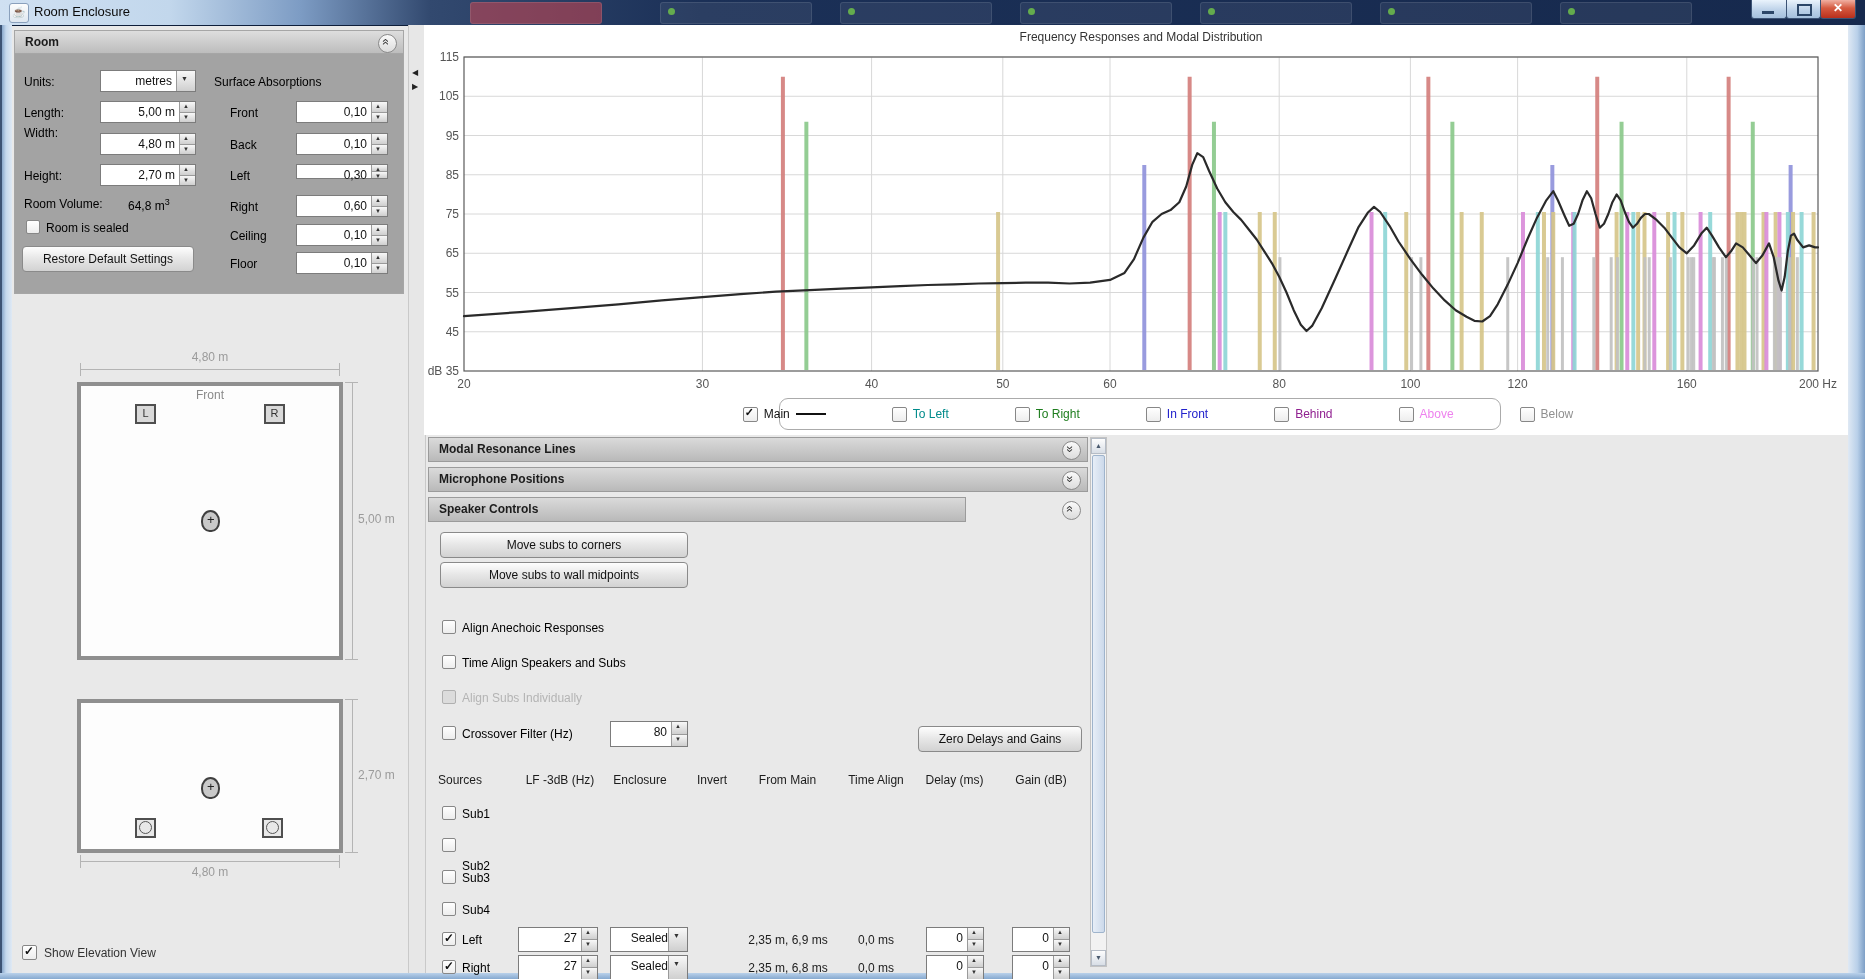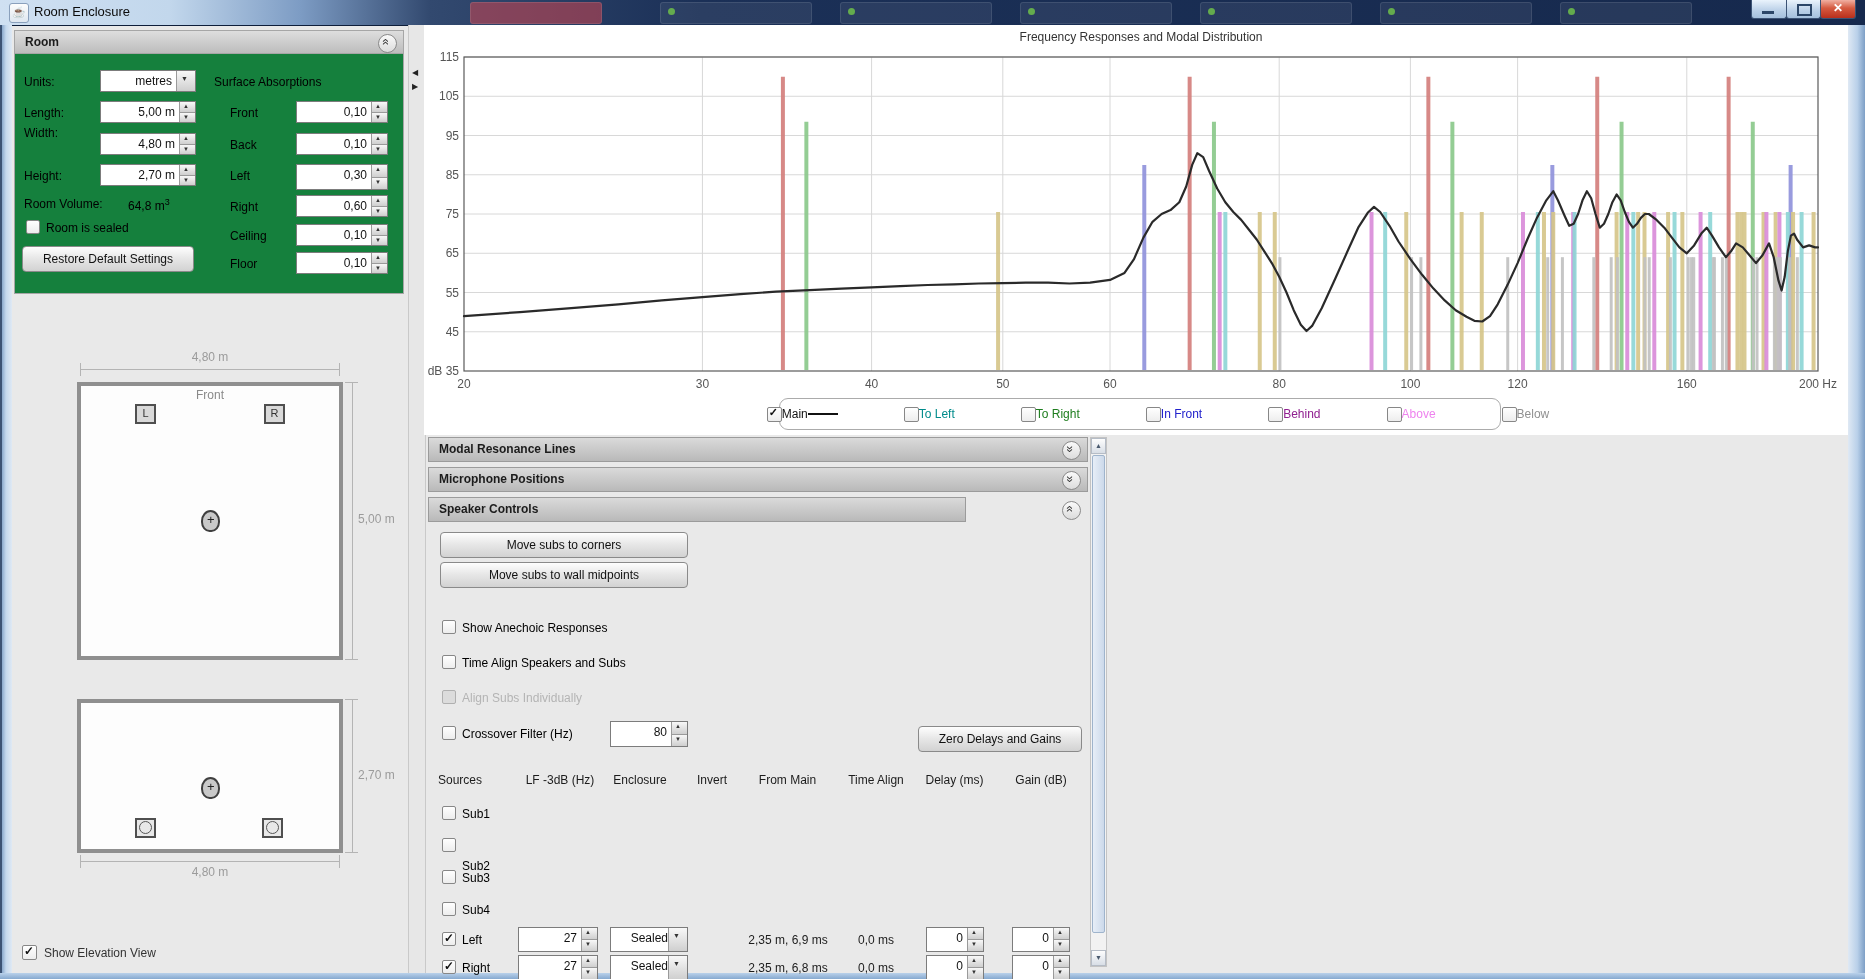--- a/index.html
+++ b/index.html
@@ -23,21 +23,21 @@
   .winbtn.min,.winbtn.max{background:linear-gradient(#eaf3fc,#b9cfe7 60%,#a5c0dd);}
   .winbtn.min::after{content:"";position:absolute;left:10px;bottom:4px;width:12px;height:3px;background:#2c4668;}
   .winbtn.max::after{content:"";position:absolute;left:10px;top:4px;width:11px;height:8px;border:2px solid #2c4668;}
   .winbtn.close{background:linear-gradient(#f0b0a2,#d55a40 45%,#b92f1c);}
   .winbtn.close::after{content:"✕";position:absolute;left:0;right:0;top:1px;text-align:center;color:#fff;font-weight:bold;font-size:12px;}
   
   .edge-left{position:absolute;left:0;top:25px;width:10px;height:948px;background:linear-gradient(90deg,#89a8cc,#c4d8ee 40%,#dfe9f4);border-left:2px solid #3c5375;}
   .edge-right{position:absolute;left:1848px;top:25px;width:17px;height:948px;background:linear-gradient(90deg,#dfe9f4,#b9d0e9 55%,#7d9fc6);border-right:2px solid #3c5375;}
   .edge-bottom{position:absolute;left:0;top:973px;width:1865px;height:6px;background:linear-gradient(#b9d1ea,#86a9cf);border-bottom:1px solid #3c5375;}
   
-  .gpanel{position:absolute;border:1px solid #a6a6a6;background:#15803d;}
+  .gpanel{position:absolute;border:1px solid #a6a6a6;background:#a3a3a3;}
   .gheader{position:absolute;left:0;top:0;right:0;height:23px;background:linear-gradient(#dedede,#bdbdbd);
     border-bottom:1px solid #a6a6a6;font-weight:bold;line-height:23px;padding-left:10px;box-sizing:border-box;}
   .chev{position:absolute;width:17px;height:17px;border:1px solid #8a8a8a;border-radius:50%;
     background:linear-gradient(#fafafa,#dcdcdc);cursor:pointer;}
   .chev::after{content:"»";position:absolute;left:4px;top:0px;font-size:12px;color:#333;transform:rotate(90deg);}
   .chev.up::after{transform:rotate(-90deg);left:3px;}
   
   .btn{position:absolute;background:linear-gradient(#fefefe,#e8e8e8 45%,#d2d2d2);border:1px solid #8a8a8a;
     border-radius:4px;text-align:center;font-size:12px;color:#111;box-sizing:border-box;cursor:pointer;}
   .cb{position:absolute;width:14px;height:14px;background:linear-gradient(#ffffff,#ededed);border:1px solid #878787;
@@ -65,21 +65,21 @@
   .subm::after{content:"";position:absolute;left:2px;top:1px;width:11px;height:11px;border:1.5px solid #555;border-radius:50%;}
   .head{position:absolute;width:19px;height:22px;background:#c9c9c9;border:2px solid #3f3f3f;border-radius:50% 50% 45% 45%;
     box-sizing:border-box;text-align:center;cursor:pointer;}
   .head::after{content:"+";position:absolute;left:4px;top:0px;font-size:13px;color:#222;}
   
   .sechdr{position:absolute;height:25px;background:linear-gradient(#dadada,#b9b9b9);border:1px solid #9b9b9b;
     box-sizing:border-box;font-weight:bold;line-height:23px;padding-left:10px;cursor:pointer;}
   
   .legend{position:absolute;background:#fff;border:1px solid #ababab;border-radius:9px;display:flex;
     align-items:center;justify-content:center;gap:30px;box-sizing:border-box;}
-  .litem{display:flex;align-items:center;gap:0;font-size:12px;white-space:nowrap;padding-left:36px;}
+  .litem{display:flex;align-items:center;gap:6px;font-size:12px;white-space:nowrap;padding-left:36px;}
   .lcb{width:13px;height:13px;background:linear-gradient(#ffffff,#ededed);border:1px solid #878787;border-radius:2px;
     position:relative;display:inline-block;cursor:pointer;}
   .lcb.checked::after{content:"✓";position:absolute;left:1px;top:-2px;font-weight:bold;font-size:11px;color:#111;}
   .lline{display:inline-block;width:30px;height:2px;background:#111;}
   
   .sb{position:absolute;background:#f2f2f2;border:1px solid #c3c3c3;box-sizing:border-box;}
   .sb .ar{position:absolute;left:0;width:15px;height:16px;background:linear-gradient(#fdfdfd,#d8dee6);
     border:1px solid #b5bcc6;box-sizing:border-box;cursor:pointer;}
   .sb .ar::after{position:absolute;left:3px;font-size:7px;color:#4a5a6e;}
   .sb .ar.up{top:0;} .sb .ar.up::after{content:"▲";top:3px;}
@@ -173,21 +173,21 @@
   </div>
   <div class="lbl" style="left:230px;top:138px;">Back</div>
   <div class="spin" style="left:296px;top:133px;width:92px;height:22px;">
     <span class="val">0,10</span>
     <span class="btns">
         <i class="u"></i>
         <i class="d"></i>
       </span>
   </div>
   <div class="lbl" style="left:230px;top:169px;">Left</div>
-  <div class="spin" style="left:296px;top:164px;width:92px;height:26px;">
+  <div class="spin" style="left:296px;top:164px;width:92px;height:15px;">
     <span class="val">0,30</span>
     <span class="btns">
         <i class="u"></i>
         <i class="d"></i>
       </span>
   </div>
   <div class="lbl" style="left:230px;top:200px;">Right</div>
   <div class="spin" style="left:296px;top:195px;width:92px;height:22px;">
     <span class="val">0,60</span>
     <span class="btns">
@@ -403,21 +403,21 @@
   <div class="chev" style="left:1062px;top:441px;"></div>
   <div class="sechdr" style="left:428px;top:467px;width:660px;">Microphone Positions</div>
   <div class="chev" style="left:1062px;top:471px;"></div>
   <div class="sechdr" style="left:428px;top:497px;width:538px;">Speaker Controls</div>
   <div class="chev up" style="left:1062px;top:501px;"></div>
 
   <div class="btn" style="left:440px;top:532px;width:248px;height:26px;line-height:24px;">Move subs to corners</div>
   <div class="btn" style="left:440px;top:562px;width:248px;height:26px;line-height:24px;">Move subs to wall midpoints</div>
 
   <div class="cb" style="left:442px;top:620px;"></div>
-  <div class="lbl" style="left:462px;top:621px;">Show Anechoic Responses</div>
+  <div class="lbl" style="left:462px;top:621px;">Align Anechoic Responses</div>
   <div class="cb" style="left:442px;top:655px;"></div>
   <div class="lbl" style="left:462px;top:656px;">Time Align Speakers and Subs</div>
   <div class="cb disabled" style="left:442px;top:690px;"></div>
   <div class="lbl" style="left:462px;top:691px;color:#b4b4b4;">Align Subs Individually</div>
   <div class="cb" style="left:442px;top:726px;"></div>
   <div class="lbl" style="left:462px;top:727px;">Crossover Filter (Hz)</div>
   <div class="spin" style="left:610px;top:721px;width:78px;height:26px;">
     <span class="val">80</span>
     <span class="btns">
         <i class="u"></i>

